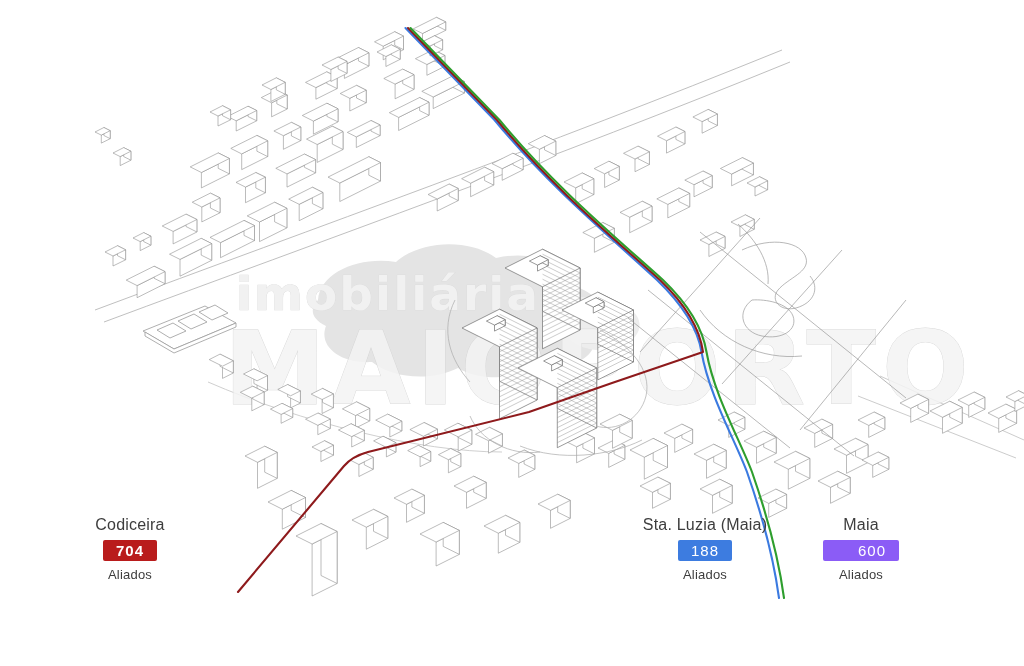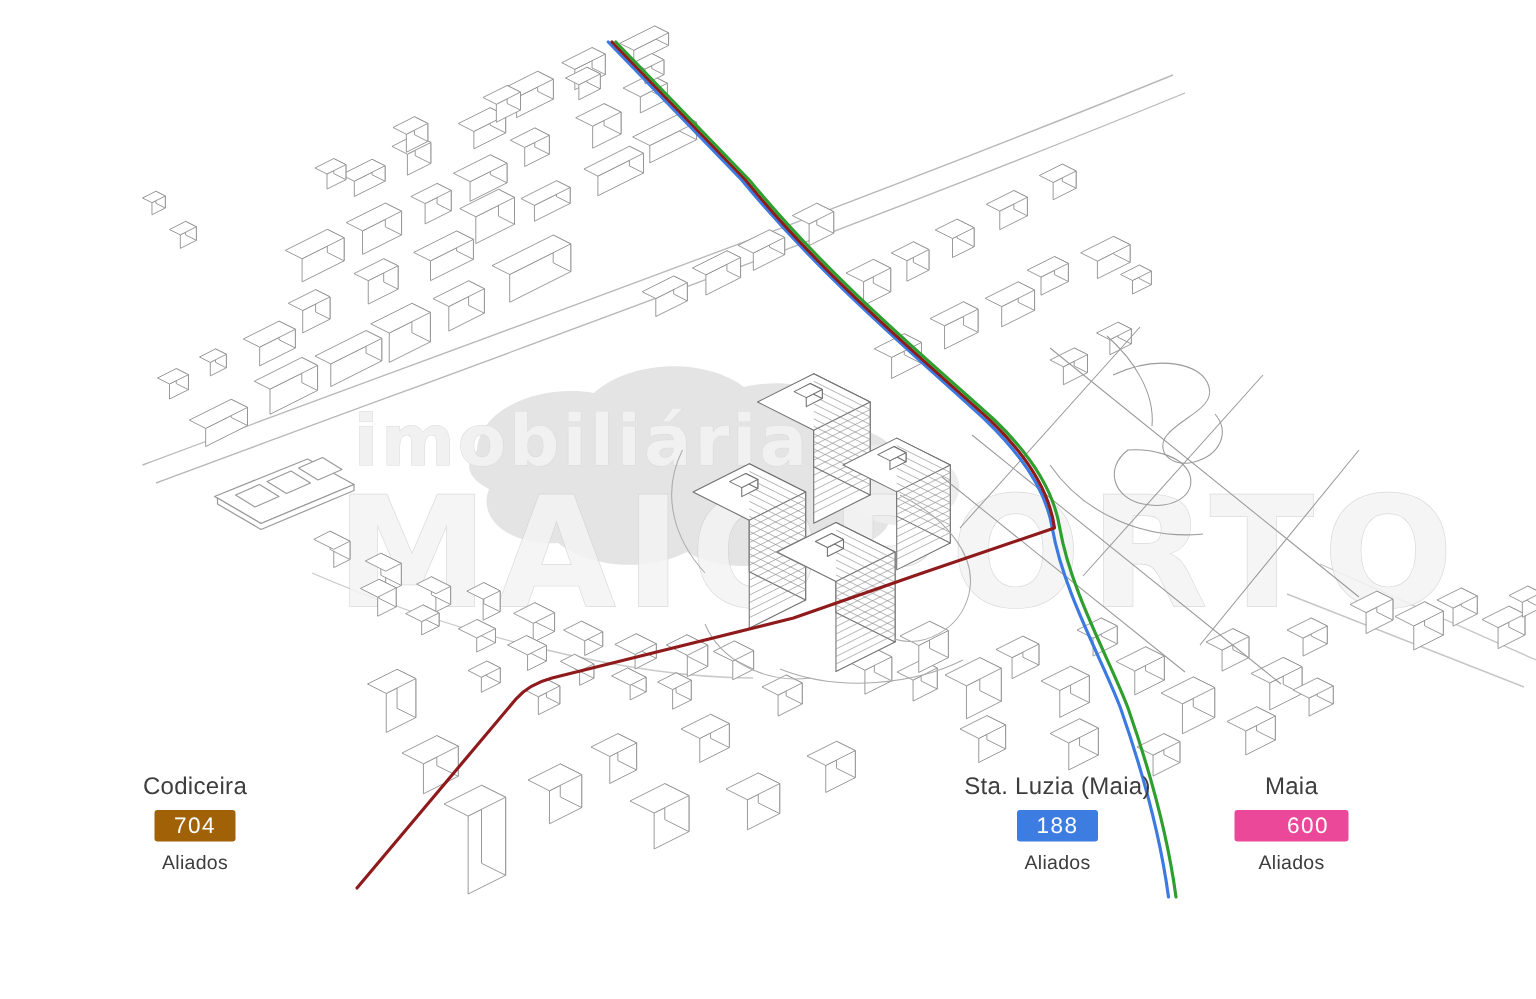--- a/index.html
+++ b/index.html
@@ -506,29 +506,29 @@
                C709,395 735,440 747,472 C762,515 773.5,557 779,598" style="stroke: rgb(59, 122, 224);"></path>
       <path class="route" d="M408,28 L497,120 C550,185 610,235 660,280 C688,307 700,330 703,352
                L612,383 L529,412 L368,452 C357,455 350,459 344,466 L238,592" style="stroke: rgb(142, 26, 28);"></path>
       <path class="route" d="M410.5,28 L499.5,120 C553,185 613,235 663,280 C691,307 703,330 706.5,352
                C714,395 740,440 752,472 C767,515 778.5,557 784,598" style="stroke: rgb(46, 158, 46);"></path>
     </g>
   </svg>
 
   <div class="stop" style="left:50px;top:516px">
     <div class="stop-name">Codiceira</div>
-    <div class="badge" style="background-color: #a16207;">704</div>
+    <div class="badge" style="background-color: #b91c1c; font-weight: bold;">704</div>
     <div class="stop-dest">Aliados</div>
   </div>
 
   <div class="stop" style="left:625px;top:516px">
     <div class="stop-name">Sta. Luzia (Maia)</div>
     <div class="badge" style="background-color: rgb(61, 124, 224);">188</div>
     <div class="stop-dest">Aliados</div>
   </div>
 
   <div class="stop" style="left:781px;top:516px">
     <div class="stop-name">Maia</div>
-    <div class="badge" style="background-color: #ec4899; padding-left: 35px;">600</div>
+    <div class="badge" style="background-color: #8b5cf6; padding-left: 35px;">600</div>
     <div class="stop-dest">Aliados</div>
   </div>
 
 </div>
 
 </body></html>

